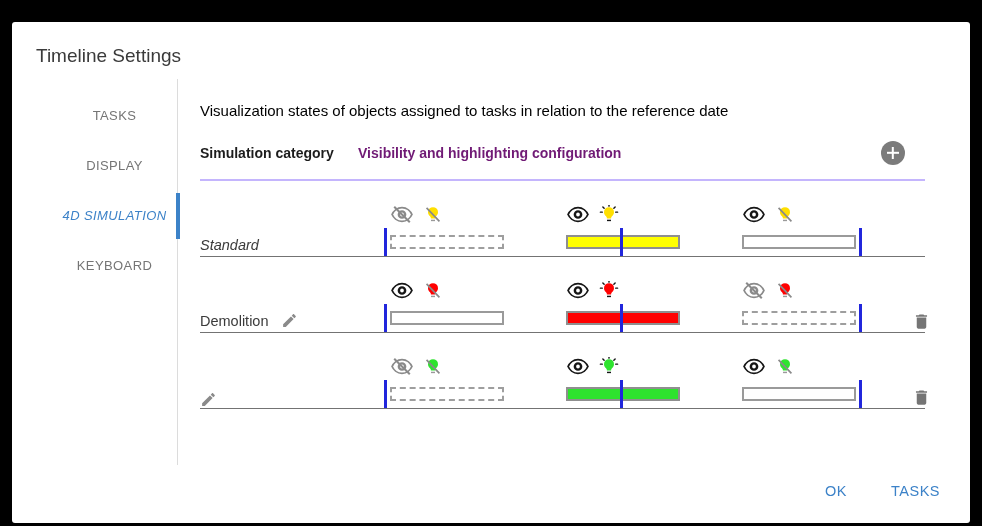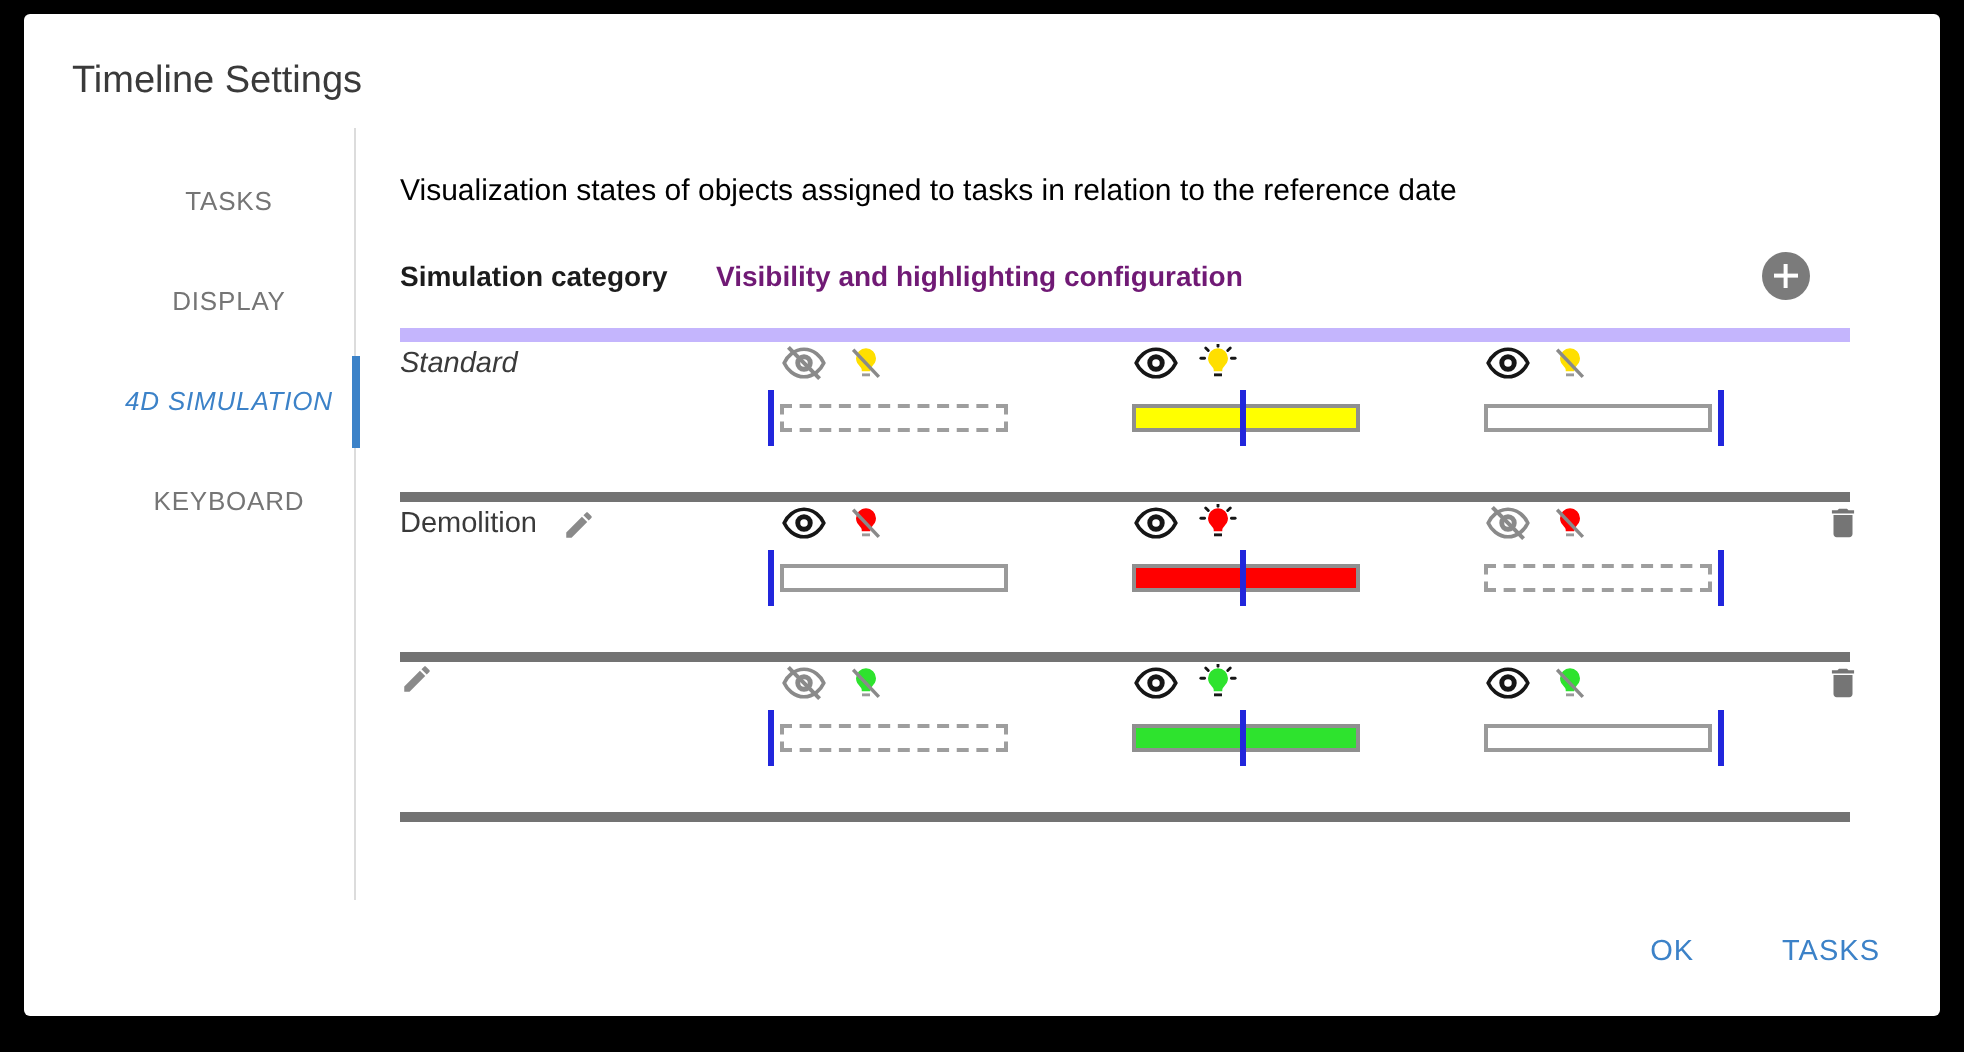--- a/index.html
+++ b/index.html
@@ -1,21 +1,21 @@
 <!DOCTYPE html>
 <html style="--accent: #3c82c8; --ref-line: #2126dc;"><head>
 <meta charset="utf-8">
 <style>
   html,body{margin:0;padding:0;}
   body{
     width:982px;height:526px;position:relative;background:#000;
     font-family:"Liberation Sans","DejaVu Sans",sans-serif;overflow:hidden;
   }
   .dialog{
-    position:absolute;left:12px;top:7px;width:958px;height:501px;
+    position:absolute;left:12px;top:22px;width:958px;height:501px;
     background:#fff;border-radius:3px;box-shadow:0 6px 24px rgba(0,0,0,.6);
     display:flex;flex-direction:column;box-sizing:border-box;
   }
   .dialog-title{
     padding:23px 24px 12px 24px;font-size:19px;color:#3a3a3a;flex:0 0 auto;
   }
   .dialog-body{flex:1 1 auto;display:flex;min-height:0;}
   
   .sidebar{width:166px;flex:0 0 166px;border-right:1px solid #dcdcdc;padding-top:12px;box-sizing:border-box;padding-left:40px;}
   .nav-item{
@@ -23,32 +23,32 @@
     color:#757575;letter-spacing:.4px;line-height:1.55;cursor:pointer;
   }
   .nav-item.selected{color:var(--accent,#3c82c8);font-style:italic;}
   .nav-item.selected::after{
     content:"";position:absolute;right:-3px;top:2px;bottom:2px;width:4px;
     background:var(--accent,#3c82c8);
   }
   
   .main{flex:1 1 auto;padding:21px 45px 0 22px;display:flex;flex-direction:column;min-width:0;}
   .description{color:#000000;font-size:15px;margin:2px 0 20px 0;}
-  .table-header{display:flex;align-items:center;border-bottom:7px solid #c4b5fd;padding-bottom:12px;}
+  .table-header{display:flex;align-items:center;border-bottom:2px solid #c4b5fd;padding-bottom:12px;}
   .col-category{width:158px;flex:0 0 158px;font-size:14px;font-weight:bold;color:#1c1c1c;line-height:2.0;}
   .col-config{flex:1 1 auto;font-size:14px;font-weight:bold;color:#701a75;}
   .add-btn{
     width:24px;height:24px;border-radius:50%;background:#7b7b7b;border:none;
     margin-left:auto;margin-right:20px;position:relative;cursor:pointer;flex:0 0 24px;padding:0;
   }
   .add-btn::before,.add-btn::after{content:"";position:absolute;background:#fff;left:50%;top:50%;}
   .add-btn::before{width:12px;height:2.4px;transform:translate(-50%,-50%);}
   .add-btn::after{width:2.4px;height:12px;transform:translate(-50%,-50%);}
   
-  .sim-row{display:flex;align-items:flex-start;height:75px;border-bottom:5px solid #737373;gap:26px;}
+  .sim-row{display:flex;align-items:flex-end;height:75px;border-bottom:1px solid #737373;gap:26px;}
   .cell-category{
     width:158px;flex:0 0 158px;display:flex;align-items:center;gap:12px;
     font-size:14.5px;color:#3a3a3a;line-height:1.55;
   }
   .cell-category.italic .cat-label{font-style:italic;}
   .cat-label{max-width:100px;}
   .edit-btn{background:none;border:none;padding:0;cursor:pointer;display:flex;align-items:center;}
   .state-cell{width:130px;flex:0 0 130px;margin-right:20px;display:flex;flex-direction:column;gap:3px;}
   .state-icons{display:flex;gap:10px;height:21px;padding-left:7px;align-items:center;}
   .state-icons svg{display:block;cursor:pointer;}

